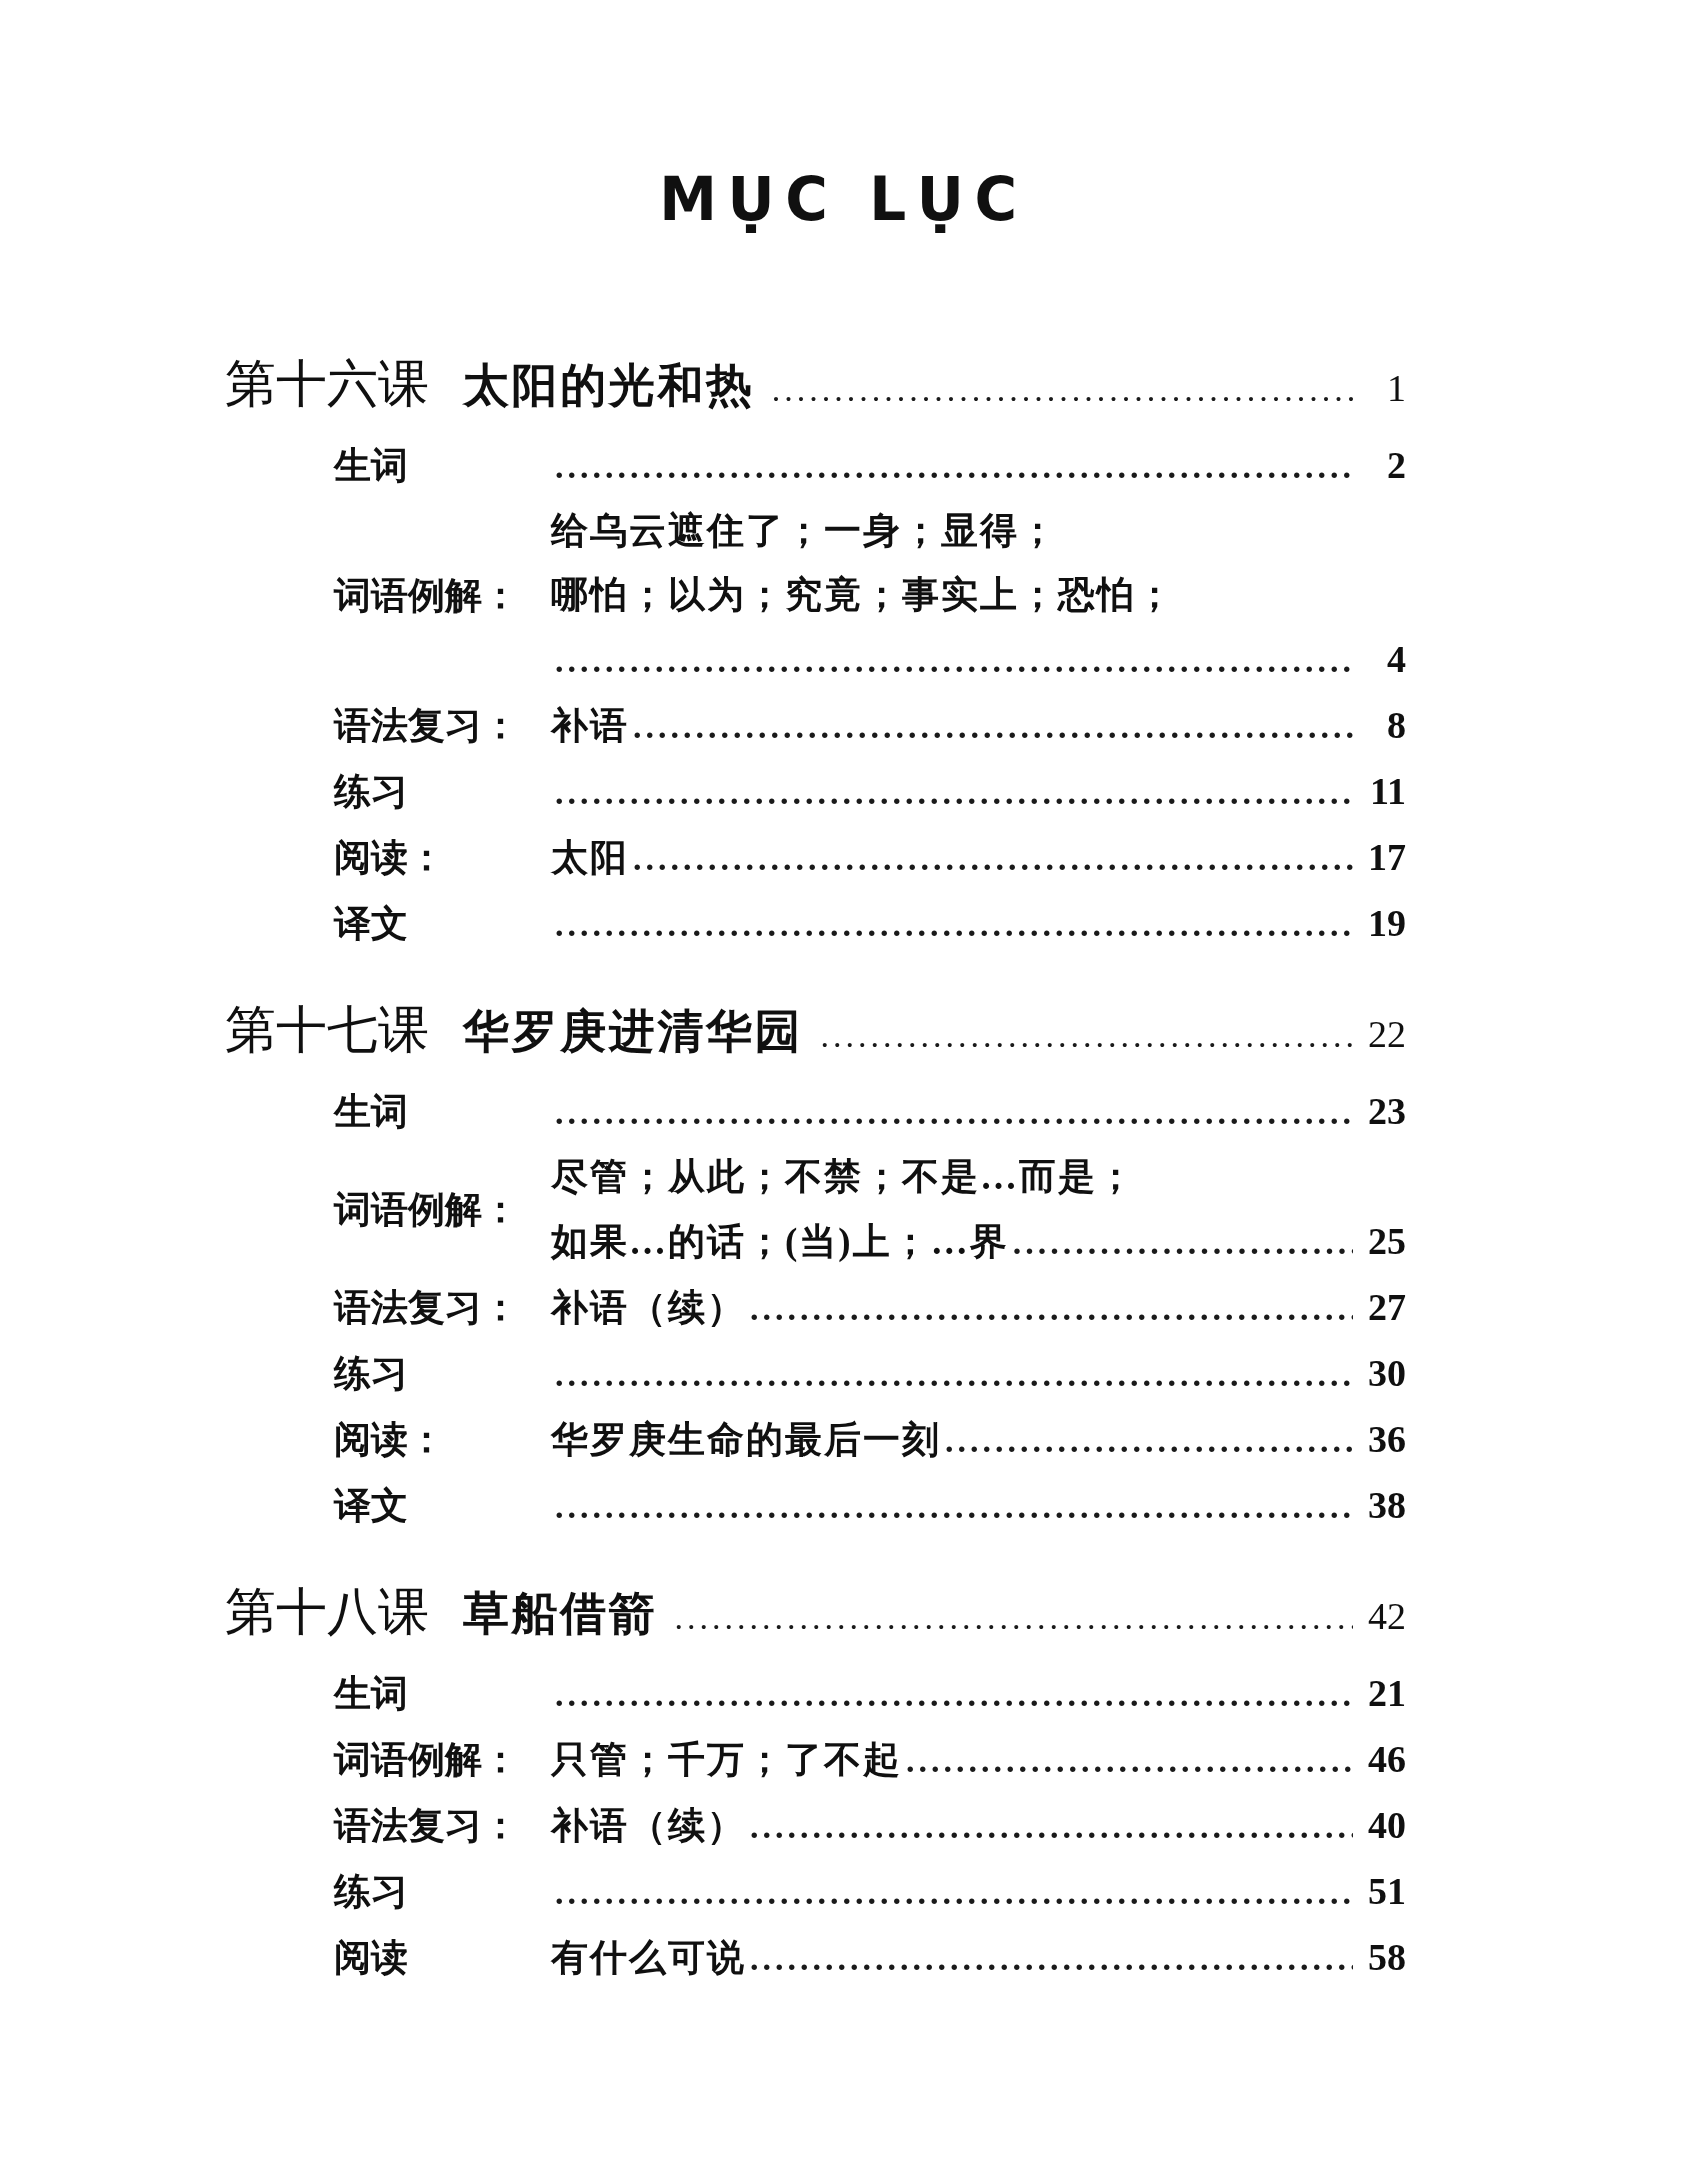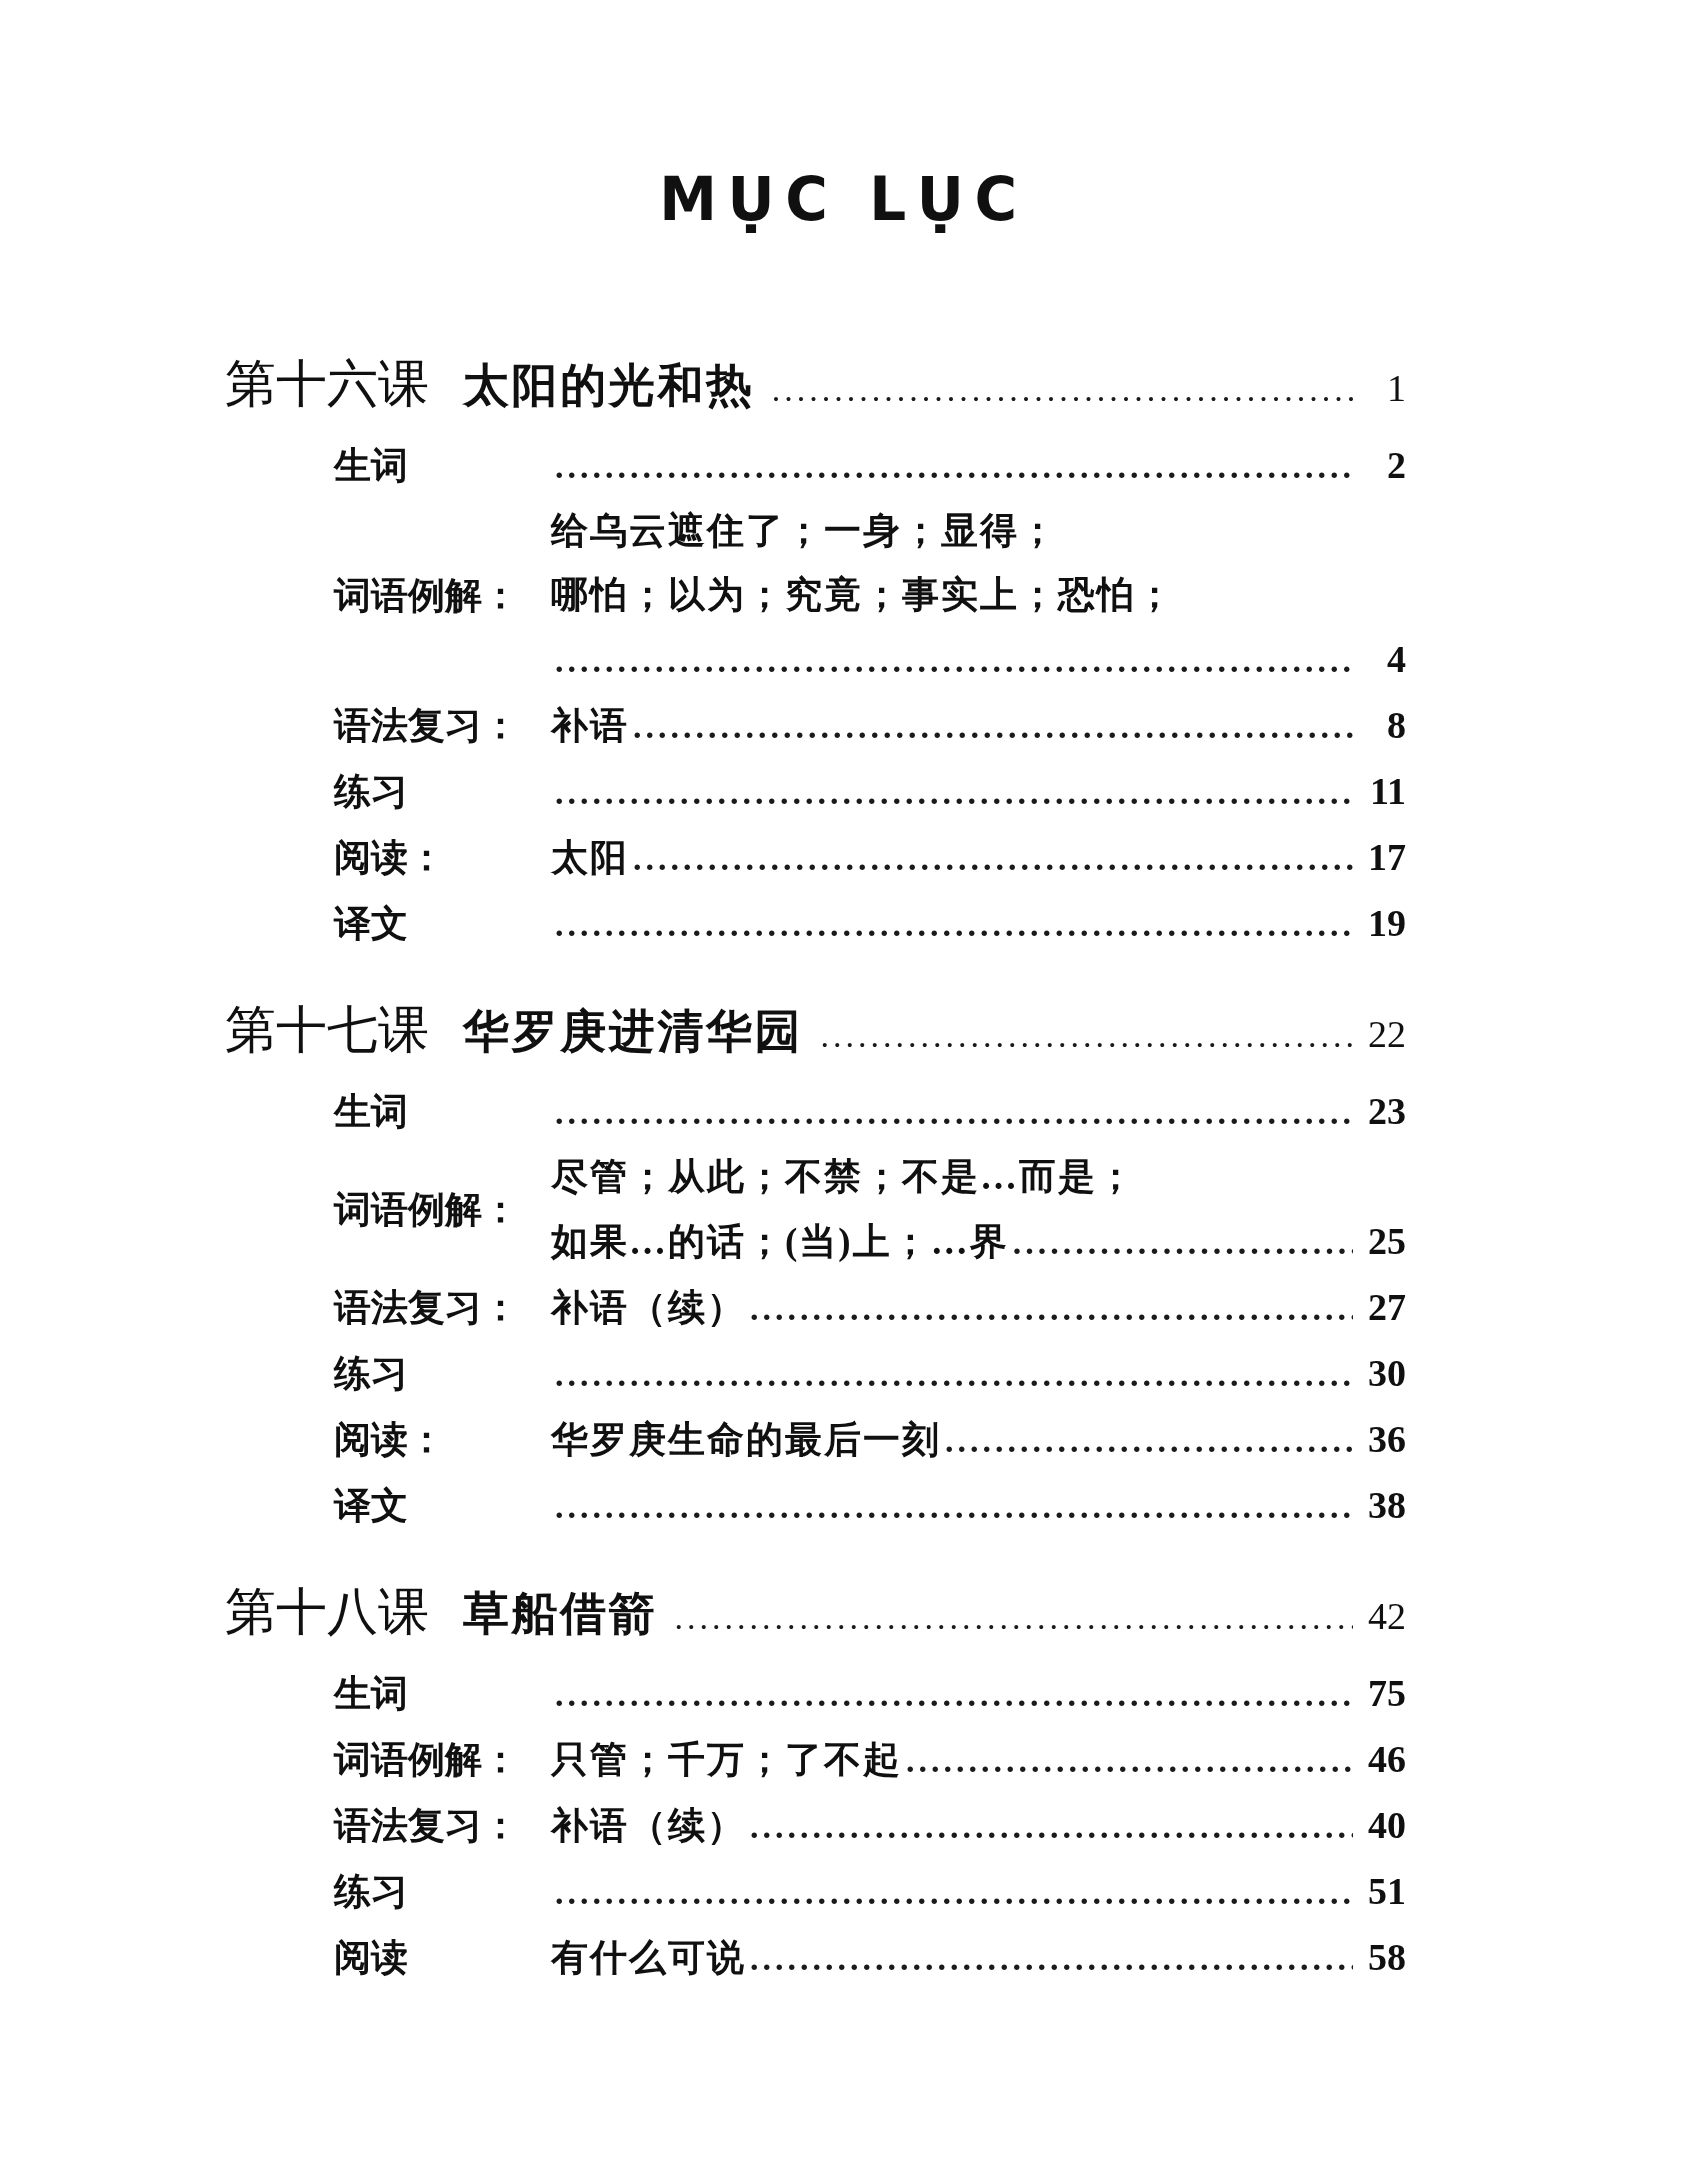--- a/index.html
+++ b/index.html
@@ -244,21 +244,21 @@
         <span class="lesson-title">草船借箭</span>
         <span class="dots">................................................................................................................................................................................................................................................</span>
         <span class="page-number">42</span>
       </div>
       <div class="entry-row">
         <span class="entry-label">生词</span>
         <div class="entry-content">
           <div class="entry-line">
             <span class="entry-text"></span>
             <span class="dots">................................................................................................................................................................................................................................................</span>
-            <span class="page-number">75</span>
+            <span class="page-number">21</span>
           </div>
         </div>
       </div>
       <div class="entry-row">
         <span class="entry-label">词语例解：</span>
         <div class="entry-content">
           <div class="entry-line">
             <span class="entry-text">只管；千万；了不起</span>
             <span class="dots">................................................................................................................................................................................................................................................</span>
             <span class="page-number">46</span>

